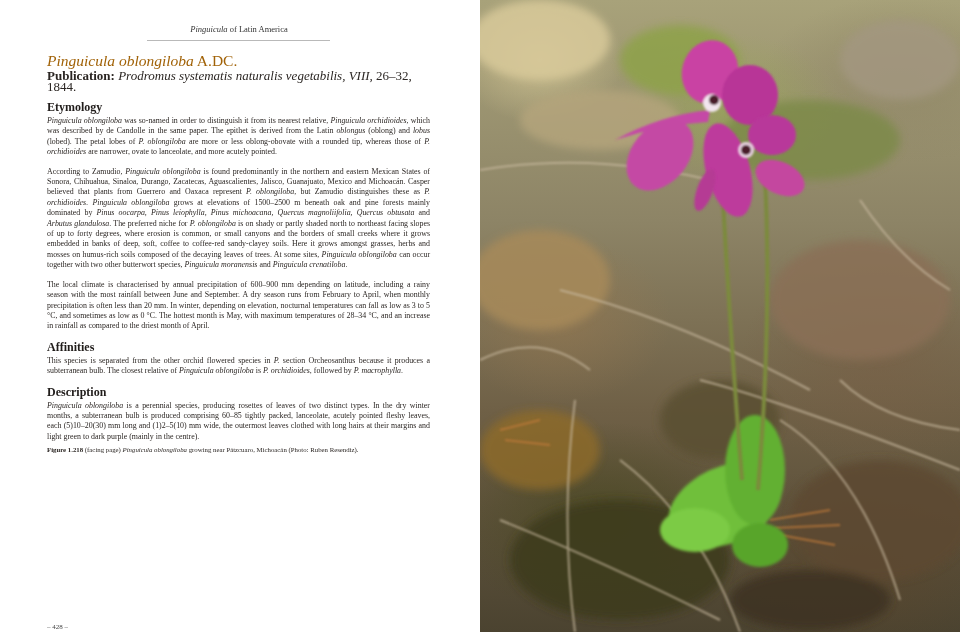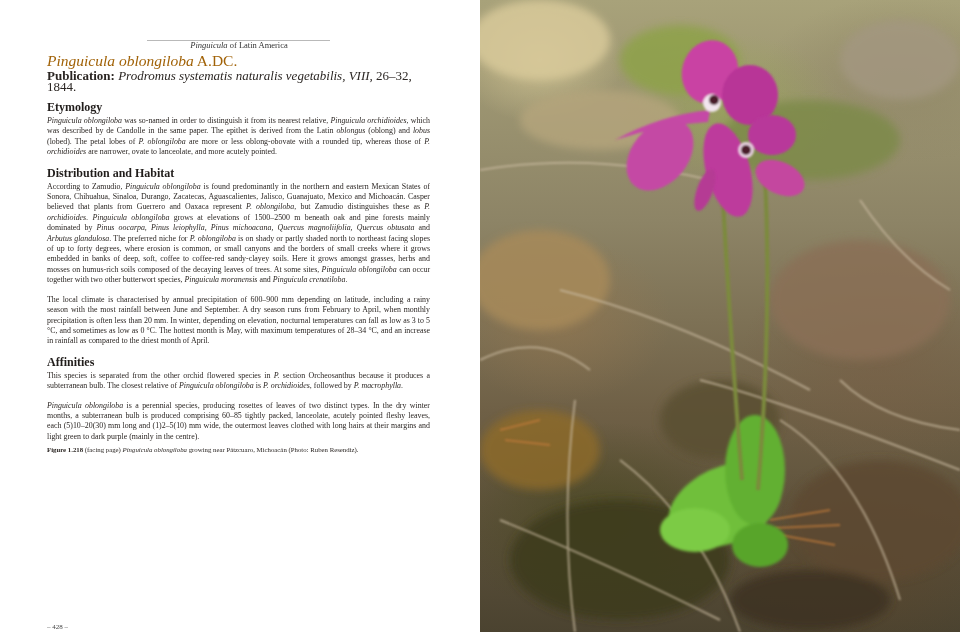--- a/index.html
+++ b/index.html
@@ -4,21 +4,21 @@
 <style>
   * { box-sizing: border-box; margin: 0; padding: 0; }
   html, body { width: 960px; height: 632px; overflow: hidden; background: #ffffff; }
   body { position: relative; font-family: "DejaVu Serif", "Liberation Serif", serif; color: #2a2522; }
 
   .page-left {
     position: absolute; left: 0; top: 0; width: 480px; height: 632px;
     background: #ffffff;
   }
   .running-header {
-    position: absolute; top: 40px; left: 148px; width: 182px;
+    position: absolute; top: 24px; left: 148px; width: 182px;
     text-align: center; font-family: "Liberation Serif", serif; font-size: 8.5px; color: #333;
   }
   .running-header .it { font-style: italic; }
   .header-rule {
     position: absolute; top: 40px; left: 147px; width: 183px; height: 1px; background: #b9b9b9;
   }
   .content {
     position: absolute; left: 47px; top: 52px; width: 383px;
     font-family: "Liberation Serif", serif; font-size: 7.9px; line-height: 10.4px; color: #2b2623;
   }
@@ -69,27 +69,27 @@
     <div class="species-title">
       <span class="it">Pinguicula oblongiloba</span><span> A.DC.</span>
     </div>
     <div class="publication">
       <span class="label">Publication: </span><span class="it">Prodromus systematis naturalis vegetabilis, VIII,</span><span> 26–32, 1844.</span>
     </div>
 
     <h2 class="section">Etymology</h2>
     <p class="body"><span class="it">Pinguicula oblongiloba</span><span> was so-named in order to distinguish it from its nearest relative, </span><span class="it">Pinguicula orchidioides</span><span>, which was described by de Candolle in the same paper. The epithet is derived from the Latin </span><span class="it">oblongus</span><span> (oblong) and </span><span class="it">lobus</span><span> (lobed). The petal lobes of </span><span class="it">P. oblongiloba</span><span> are more or less oblong-obovate with a rounded tip, whereas those of </span><span class="it">P. orchidioides</span><span> are narrower, ovate to lanceolate, and more acutely pointed.</span></p>
 
-    <h2 class="section">Distribution and Habitat</h2>
     <p class="body"><span>According to Zamudio, </span><span class="it">Pinguicula oblongiloba</span><span> is found predominantly in the northern and eastern Mexican States of Sonora, Chihuahua, Sinaloa, Durango, Zacatecas, Aguascalientes, Jalisco, Guanajuato, Mexico and Michoacán. Casper believed that plants from Guerrero and Oaxaca represent </span><span class="it">P. oblongiloba</span><span>, but Zamudio distinguishes these as </span><span class="it">P. orchidioides. Pinguicula oblongiloba</span><span> grows at elevations of 1500–2500 m beneath oak and pine forests mainly dominated by </span><span class="it">Pinus oocarpa, Pinus leiophylla, Pinus michoacana, Quercus magnoliifolia, Quercus obtusata</span><span> and </span><span class="it">Arbutus glandulosa</span><span>. The preferred niche for </span><span class="it">P. oblongiloba</span><span> is on shady or partly shaded north to northeast facing slopes of up to forty degrees, where erosion is common, or small canyons and the borders of small creeks where it grows embedded in banks of deep, soft, coffee to coffee-red sandy-clayey soils. Here it grows amongst grasses, herbs and mosses on humus-rich soils composed of the decaying leaves of trees. At some sites, </span><span class="it">Pinguicula oblongiloba</span><span> can occur together with two other butterwort species, </span><span class="it">Pinguicula moranensis</span><span> and </span><span class="it">Pinguicula crenatiloba</span><span>.</span></p>
     <p class="body">The local climate is characterised by annual precipitation of 600–900 mm depending on latitude, including a rainy season with the most rainfall between June and September. A dry season runs from February to April, when monthly precipitation is often less than 20 mm. In winter, depending on elevation, nocturnal temperatures can fall as low as 3 to 5 °C, and sometimes as low as 0 °C. The hottest month is May, with maximum temperatures of 28–34 °C, and an increase in rainfall as compared to the driest month of April.</p>
 
     <h2 class="section">Affinities</h2>
     <p class="body"><span>This species is separated from the other orchid flowered species in </span><span class="it">P.</span><span> section Orcheosanthus because it produces a subterranean bulb. The closest relative of </span><span class="it">Pinguicula oblongiloba</span><span> is </span><span class="it">P. orchidioides</span><span>, followed by </span><span class="it">P. macrophylla</span><span>.</span></p>
 
+    <h2 class="section">Description</h2>
     <p class="body tight"><span class="it">Pinguicula oblongiloba</span><span> is a perennial species, producing rosettes of leaves of two distinct types. In the dry winter months, a subterranean bulb is produced comprising 60–85 tightly packed, lanceolate, acutely pointed fleshy leaves, each (5)10–20(30) mm long and (1)2–5(10) mm wide, the outermost leaves clothed with long hairs at their margins and light green to dark purple (mainly in the centre).</span></p>
 
     <div class="caption">
       <span class="label">Figure 1.218</span><span><span>  (facing page) </span><span class="it">Pinguicula oblongiloba</span><span> growing near Pátzcuaro, Michoacán (Photo: Ruben Resendiz).</span></span>
     </div>
   </div>
 
   <div class="folio">– 428 –</div>
 </div>
 

